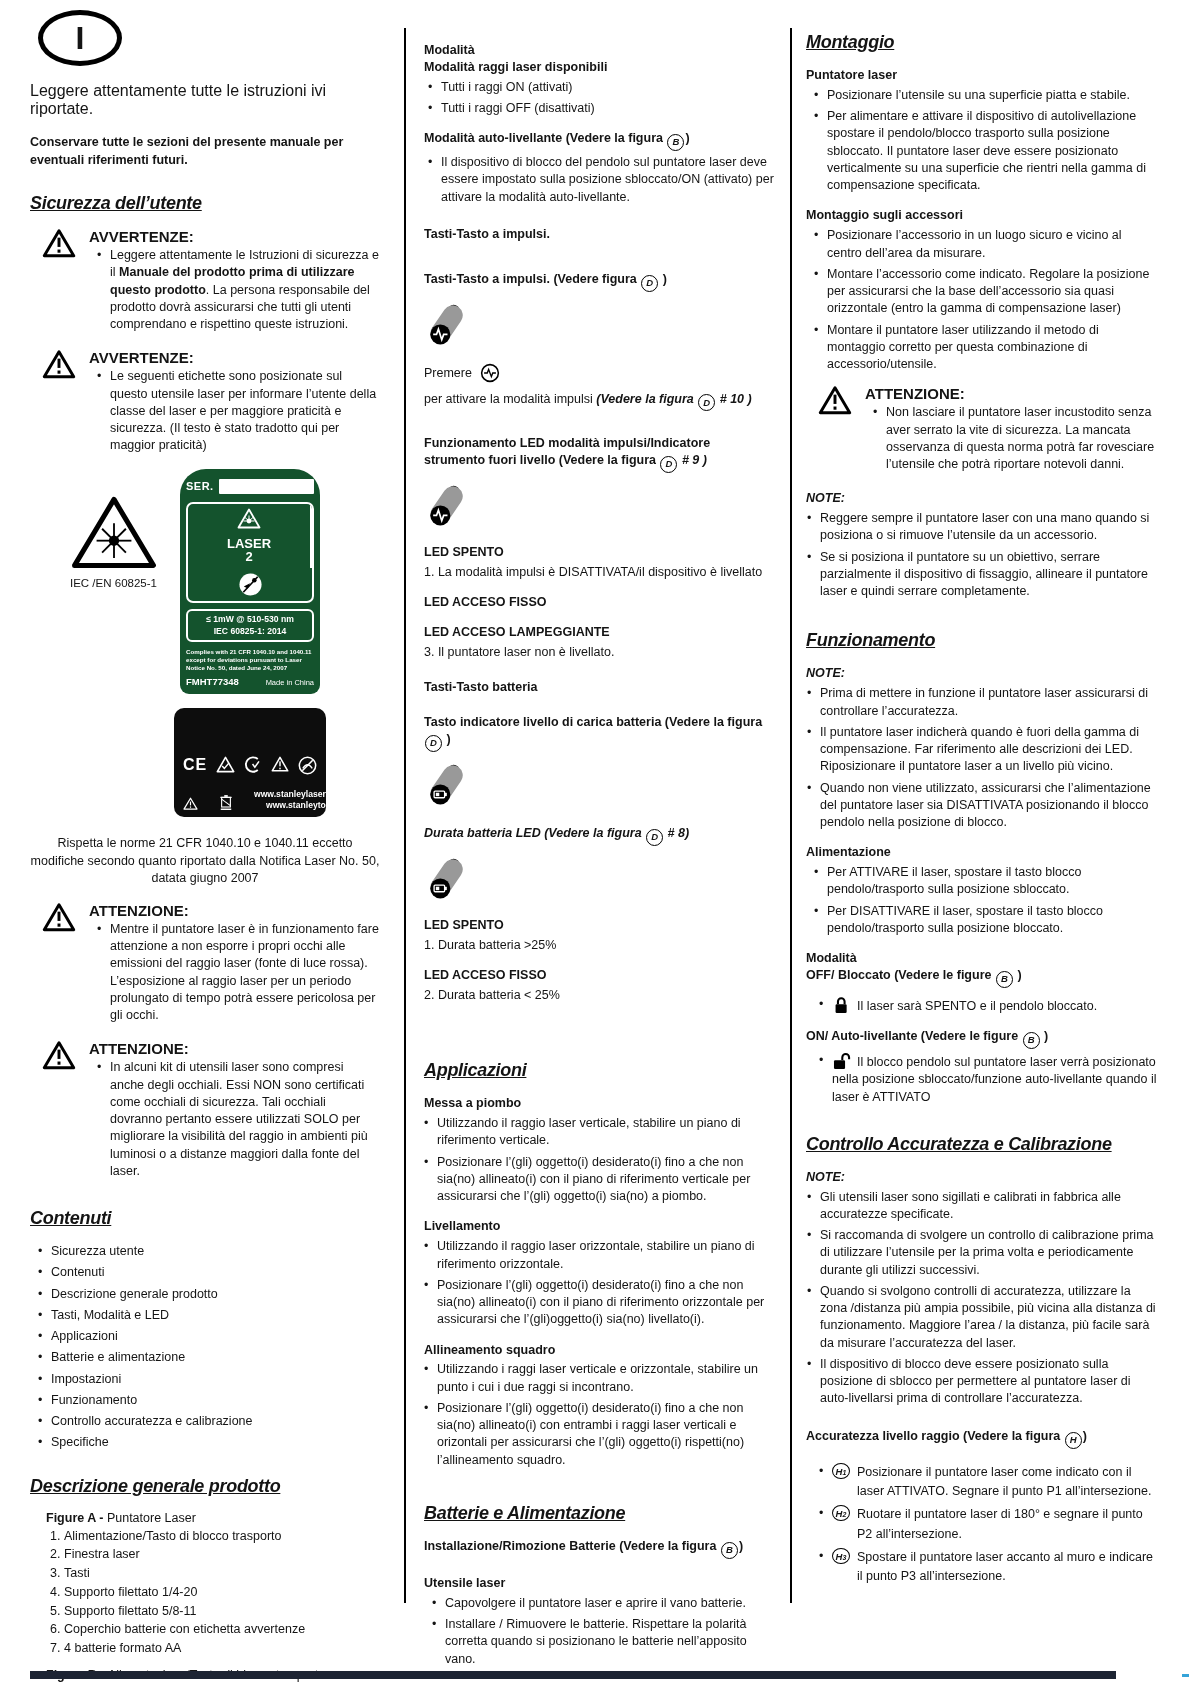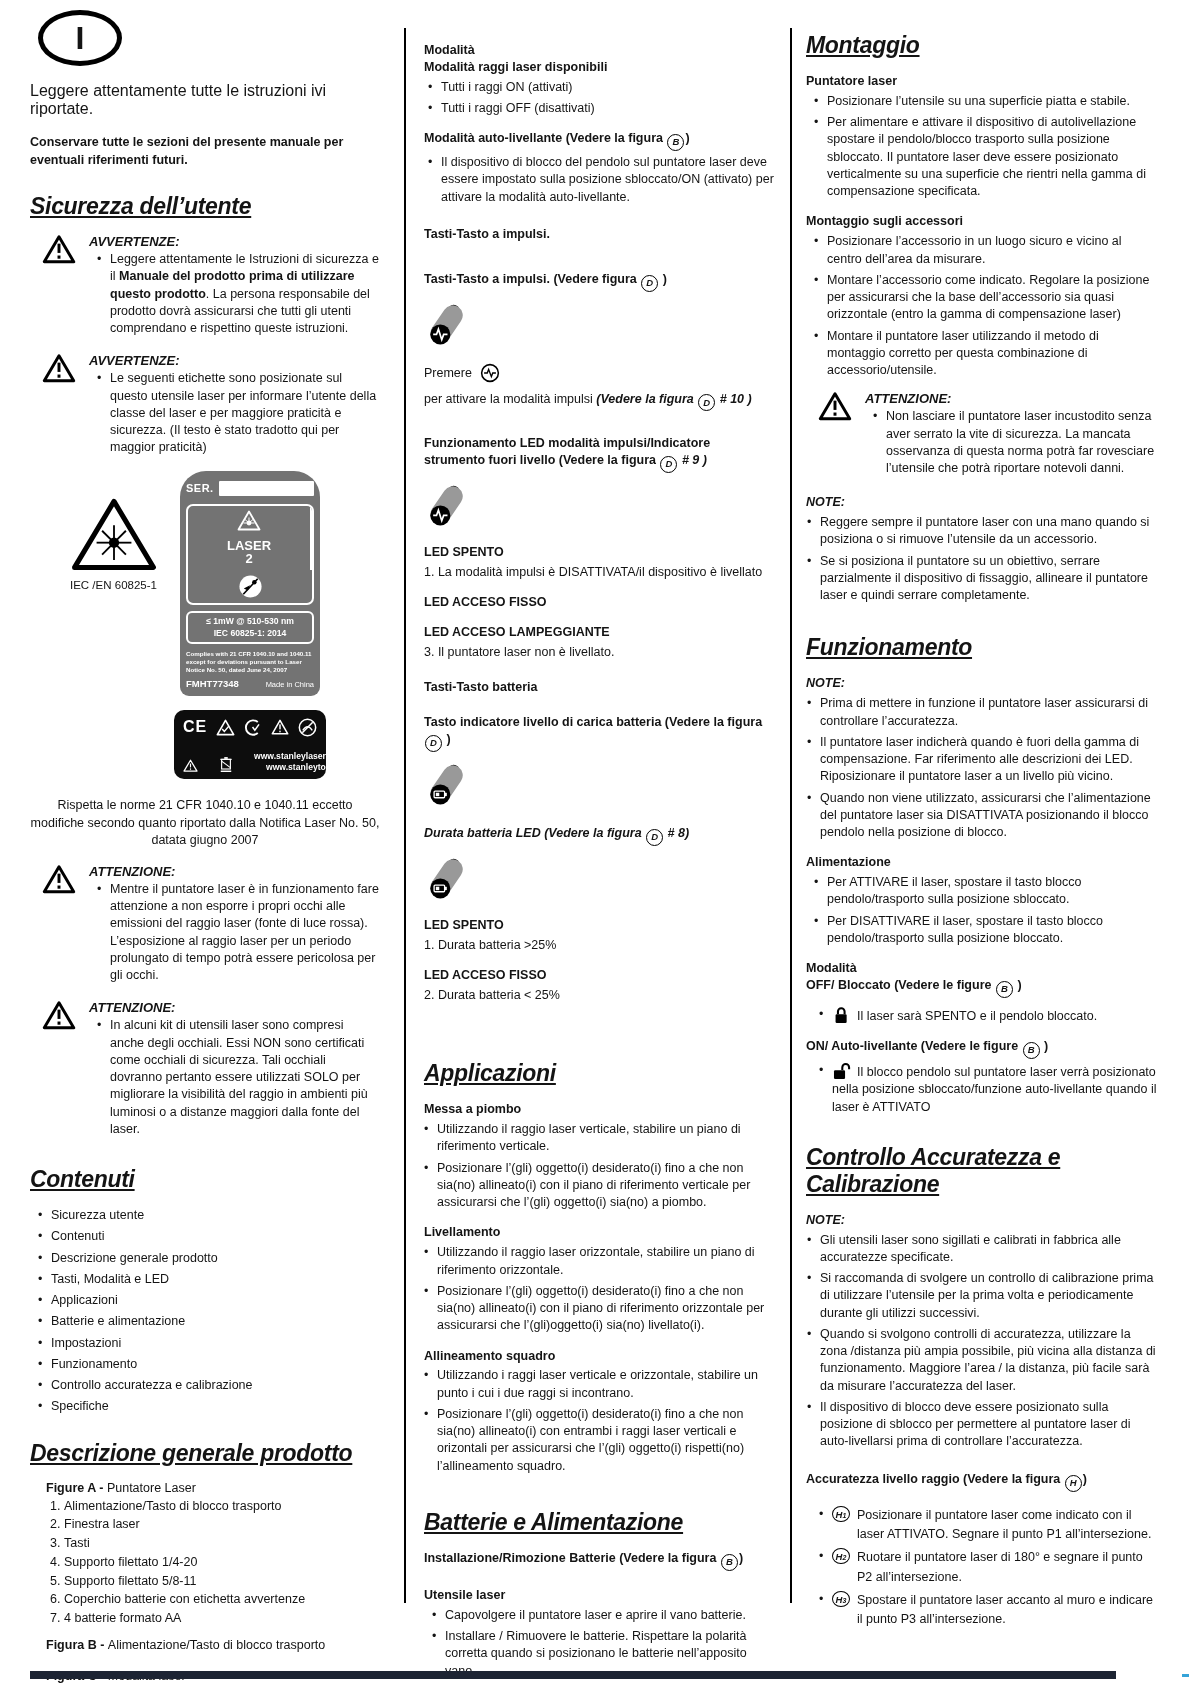--- a/index.html
+++ b/index.html
@@ -5,72 +5,72 @@
   html,body{margin:0;padding:0;background:#fff;}
   .page{position:relative;width:1192px;height:1685px;background:#ffffff;
         font-family:"Liberation Sans",sans-serif;color:#141414;overflow:hidden;}
   .vrule{position:absolute;top:28px;width:2px;height:1575px;background:#000;}
   #vr1{left:404px;} #vr2{left:790px;}
   .col{position:absolute;top:0;}
   #col1{left:30px;width:350px;}
   #col2{left:424px;width:350px;}
   #col3{left:806px;width:352px;}
 
-  .h1{font-size:23px;font-weight:bold;font-style:italic;text-decoration:underline;
+  .h1{font-size:18px;font-weight:bold;font-style:italic;text-decoration:underline;
       margin:24px 0 14px;letter-spacing:-0.3px;}
   .bh{font-weight:bold;font-size:12.5px;line-height:1.35;margin:13px 0 3px;}
   .bhi{font-weight:bold;font-style:italic;font-size:12.5px;line-height:1.35;margin:13px 0 3px;}
   .p{font-size:12.5px;line-height:1.38;margin:0 0 4px;}
   .intro{font-size:16px;margin:6px 0 16px;}
   .keepnote{font-size:12.5px;font-weight:bold;line-height:1.4;margin:0 0 6px;}
   ul.bul{margin:2px 0 8px;padding-left:21px;list-style:none;}
   ul.bul li{position:relative;font-size:12.5px;line-height:1.38;margin-bottom:4px;}
   ul.bul li::before{content:"\2022";position:absolute;left:-13px;top:0;}
   ol.num{margin:2px 0 10px;padding-left:34px;font-size:12.5px;line-height:1.5;}
   .warn{display:flex;gap:11px;margin:12px 0 8px;padding-left:12px;align-items:flex-start;}
   .triwrap{flex:none;width:36px;}
-  .wlabel{font-weight:bold;font-style:italic;font-size:13px;margin-bottom:2px;}
+  .wlabel{font-weight:bold;font-size:15px;margin-bottom:2px;}
   .warnbody{flex:1;}
   .warnbody ul.bul{margin-bottom:2px;}
   .norms{text-align:center;font-size:12.5px;line-height:1.4;margin:18px 0 14px;}
   .fig{font-size:12.5px;margin:0 0 17px;padding-left:16px;}
   .fig b{font-weight:bold;}
   .circ{display:inline-flex;align-items:center;justify-content:center;width:15px;height:15px;
         border:1.4px solid #000;border-radius:50%;font-size:9.5px;font-style:italic;
         font-weight:bold;vertical-align:-3px;margin:0 1px;flex:none;}
   .circH{display:inline-flex;align-items:baseline;justify-content:center;width:18px;height:16px;
         border:1.4px solid #000;border-radius:50%;font-size:9.5px;font-style:italic;
         font-weight:bold;margin-right:7px;flex:none;padding-top:1px;box-sizing:border-box;}
   .circH sub{font-size:7px;}
 
   
   .oval{width:74px;height:46px;border:5px solid #000;border-radius:50%;display:flex;
         align-items:center;justify-content:center;font-size:32px;font-weight:bold;margin:10px 0 16px 8px;}
   .imgrow{display:flex;gap:16px;margin:10px 0 6px 40px;}
   .lefttri{padding-top:24px;}
   .iec{font-size:11.5px;margin-top:6px;}
   .rightlabels{display:flex;flex-direction:column;align-items:center;}
-  .taglabel{background:#737373;color:#fff;border-radius:26px 26px 9px 9px;
+  .taglabel{background:#14532d;color:#fff;border-radius:26px 26px 9px 9px;
             width:128px;padding:10px 6px 7px;}
   .serrow{display:flex;align-items:center;gap:5px;}
   .ser{font-size:11px;font-weight:bold;letter-spacing:0.5px;}
   .serbox{background:#fff;height:15px;flex:1;border-radius:1px;}
   .classrow{display:flex;border:2px solid #fff;border-radius:7px;margin-top:8px;overflow:hidden;flex-direction:column;}
   .ccell{display:flex;flex-direction:column;align-items:center;justify-content:center;
          padding:4px 3px;border-right:2px solid #fff;flex:1;}
   .ccell:last-child{border-right:none;}
   .laserbig{font-size:13px;font-weight:bold;line-height:1.05;}
   .powerbox{border:2px solid #fff;border-radius:6px;margin-top:6px;text-align:center;
             font-size:8.6px;font-weight:bold;line-height:1.45;padding:2px 1px;}
   .complies{font-size:6.2px;font-weight:bold;line-height:1.3;margin-top:6px;}
   .modelrow{display:flex;justify-content:space-between;align-items:baseline;margin-top:4px;}
   .model{font-size:9.5px;font-weight:bold;}
   .madein{font-size:7.5px;}
   .label2{background:#0d0d0d;color:#fff;border-radius:10px;width:134px;padding:8px 9px 7px;margin-top:14px;}
-  .l2row1{display:flex;justify-content:space-between;align-items:center;}
+  .l2row1{display:flex;justify-content:space-between;margin-top:40px;}
   .ce{font-size:16px;font-weight:bold;letter-spacing:1px;}
   .l2row2{display:flex;align-items:flex-end;gap:21px;margin-top:7px;}
   .urls{flex:1;text-align:right;}
   .vdc{font-size:6.5px;font-weight:bold;}
   .url{font-size:8.6px;font-weight:bold;line-height:1.25;}
 
   .keyicon{margin:10px 0 8px 2px;}
   .premere{display:flex;align-items:center;gap:8px;flex-wrap:wrap;margin:14px 0 10px;}
   .boldital{font-weight:bold;font-style:italic;}
 

